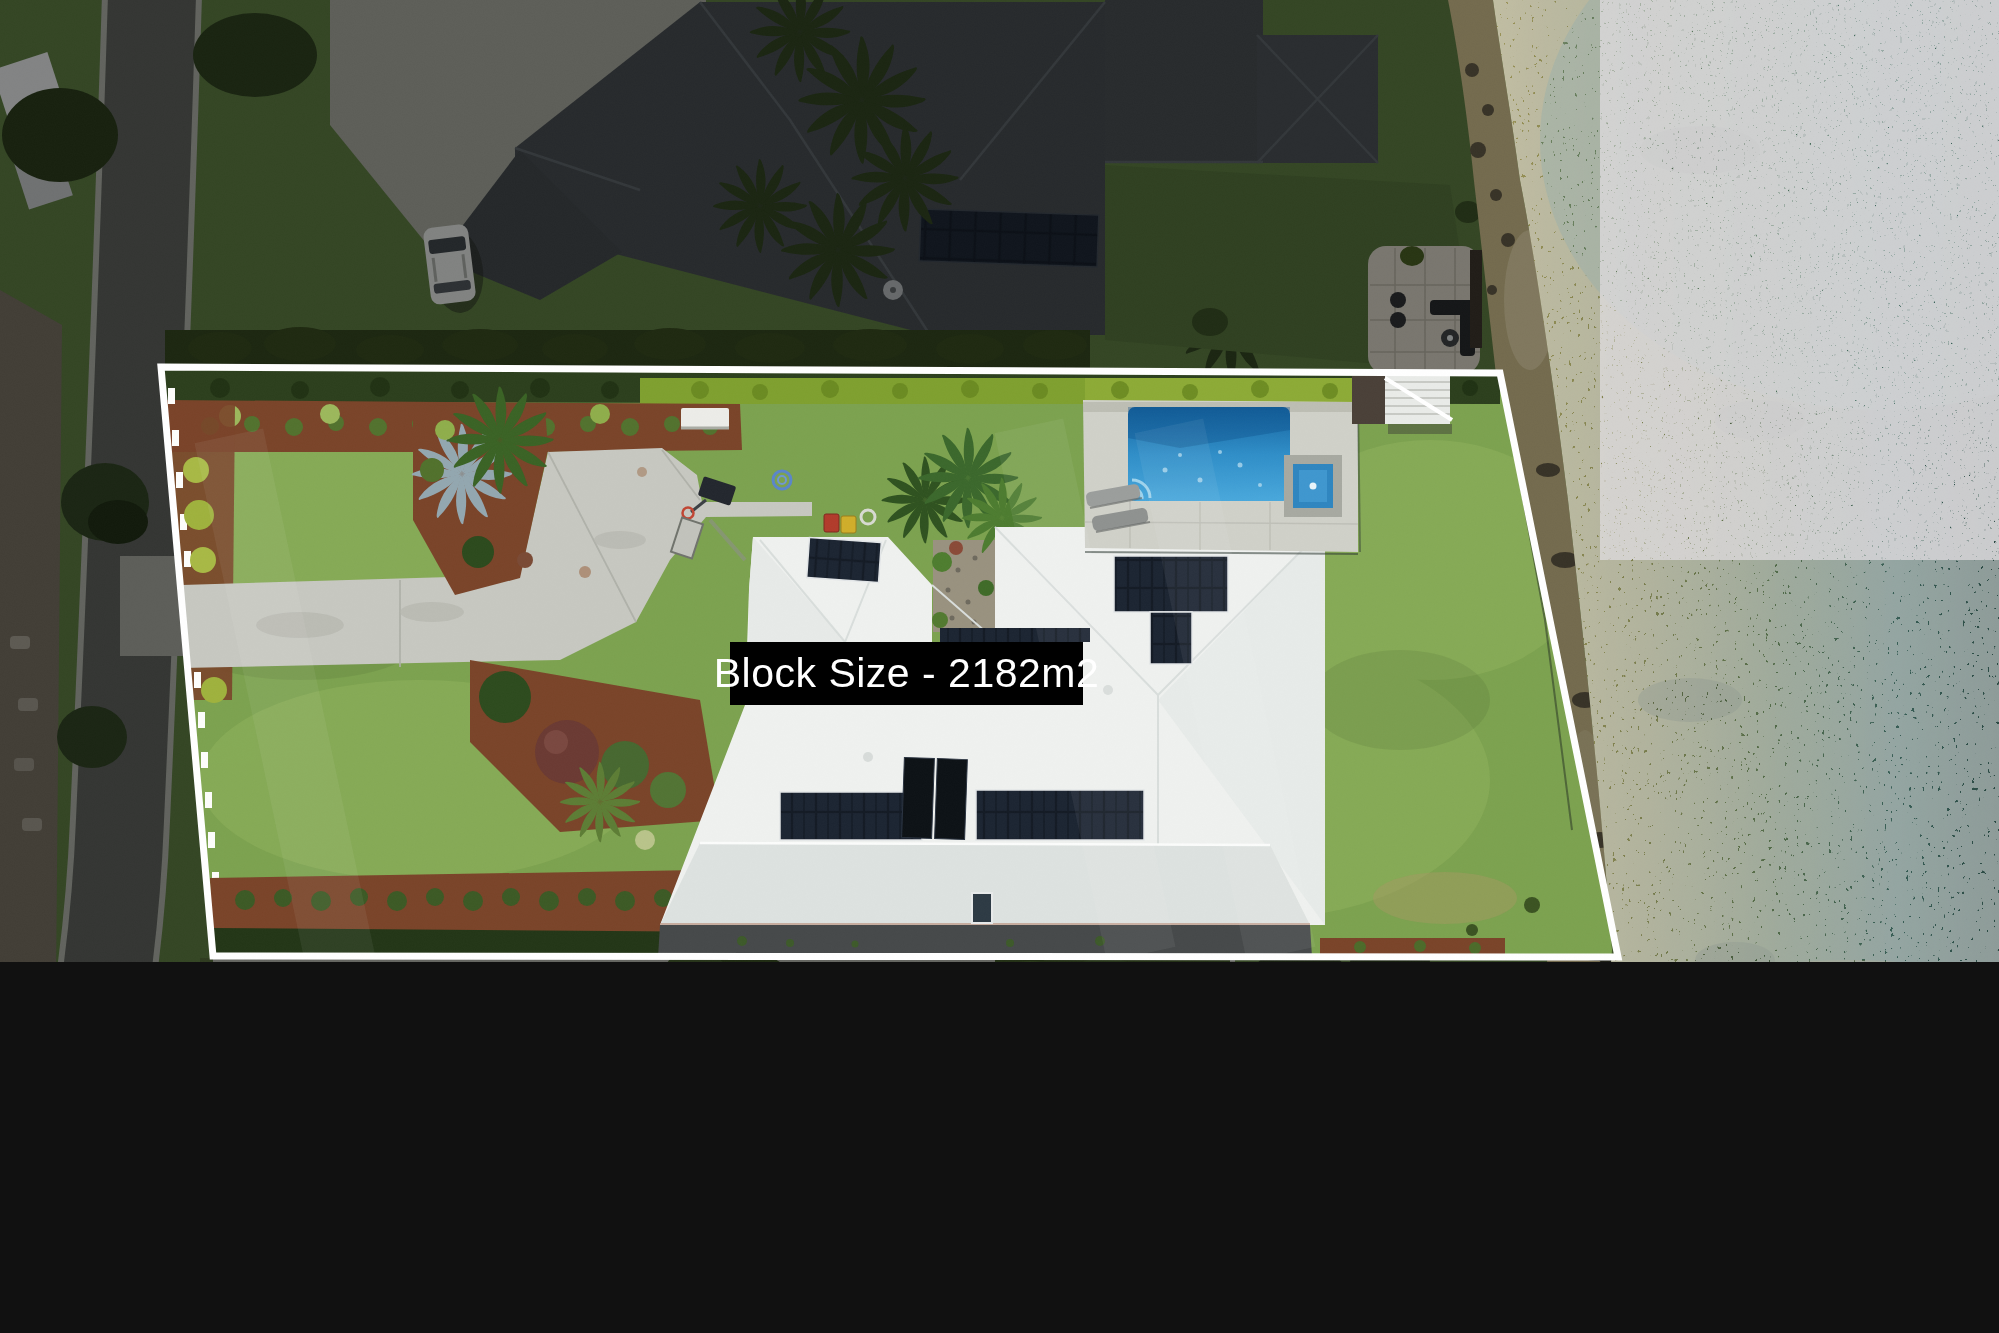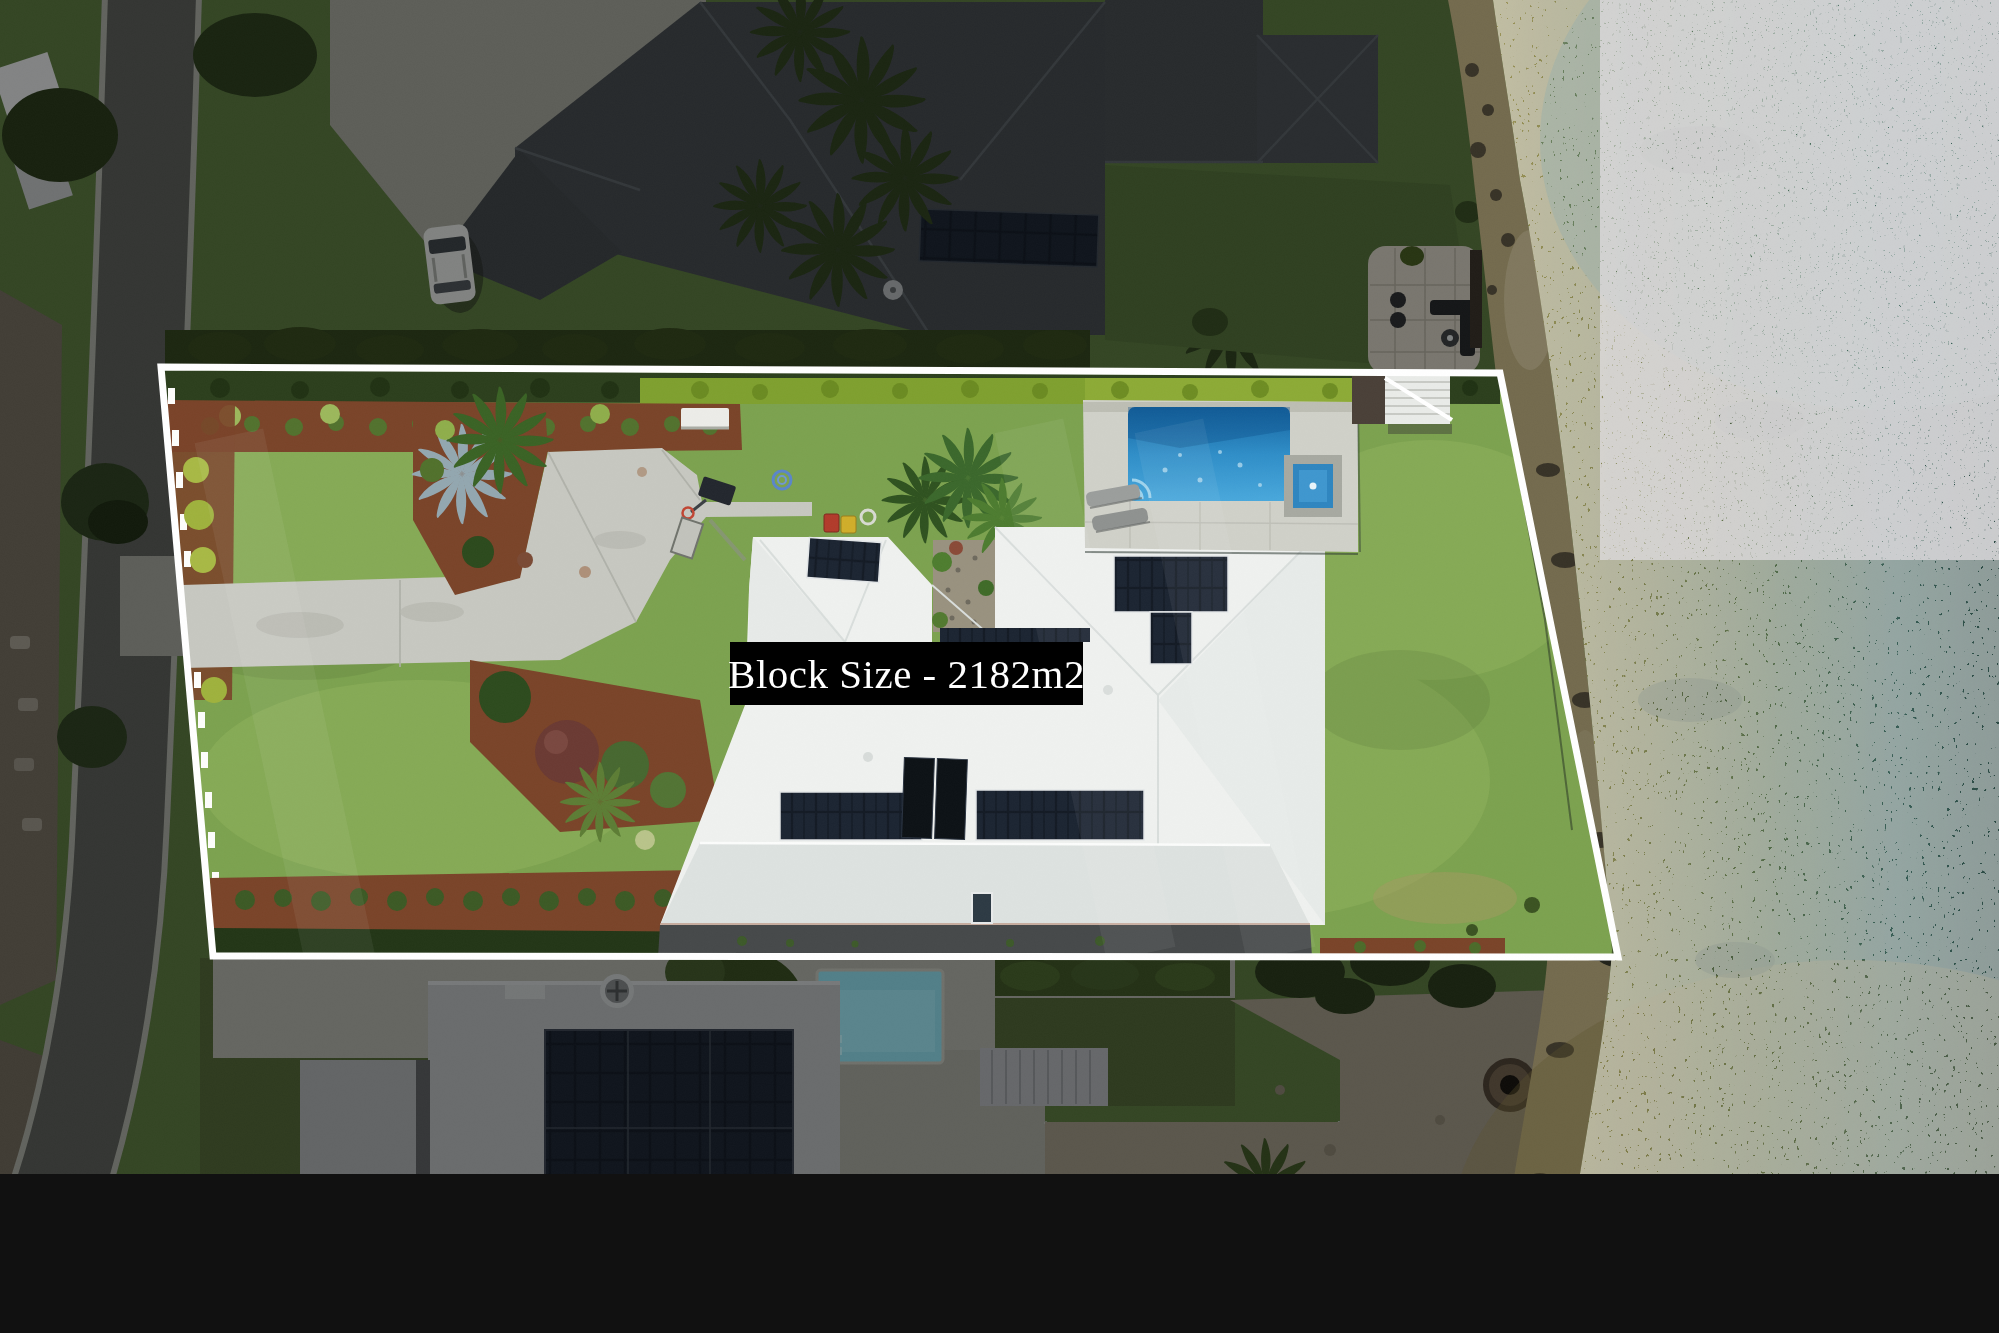--- a/index.html
+++ b/index.html
@@ -1,17 +1,17 @@
 <!DOCTYPE html>
 <html style="--label-bg: #000000; --label-text: #ffffff; --boundary-line: #ffffff; --lawn-green: #7ca24f; --pool-blue: #2f8ec8; --water-teal-deep: #3f6b62; --water-gold-shallow: #b3a963; --house-roof-white: #eff1ef; --driveway-concrete: #c7c8c1; --garden-mulch: #7a4429;"><head>
 <meta charset="utf-8">
 <style>
   html,body{margin:0;padding:0;background:#111;}
-  .stage{position:relative;width:1999px;height:1174px;overflow:hidden;
-         font-family:Liberation Serif, serif;background:#31352c;}
+  .stage{position:relative;width:1999px;height:962px;overflow:hidden;
+         font-family:Liberation Sans, sans-serif;background:#31352c;}
   .stage svg{position:absolute;left:0;top:0;display:block;}
   .block-label{position:absolute;left:730px;top:642px;width:353px;height:63px;
       background:var(--label-bg,#000);color:var(--label-text,#fff);
       display:flex;align-items:center;justify-content:center;
       font-size:41px;font-weight:400;letter-spacing:.5px;white-space:nowrap;}
   .bnd{stroke:var(--boundary-line,#fff);}
   .lawnIn{fill:var(--lawn-green,#7ca24f);}
   .roofW{fill:var(--house-roof-white,#eff1ef);}
   .drv{fill:var(--driveway-concrete,#c7c8c1);}
   .mulch{fill:var(--garden-mulch,#7a4429);}

